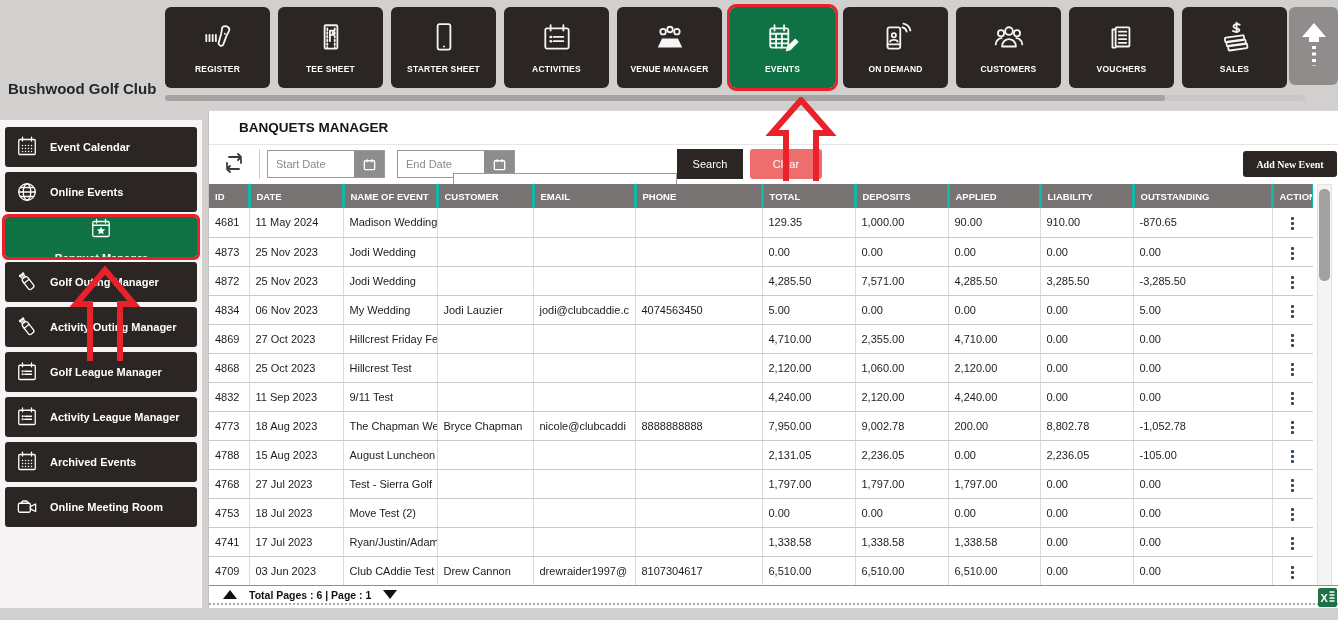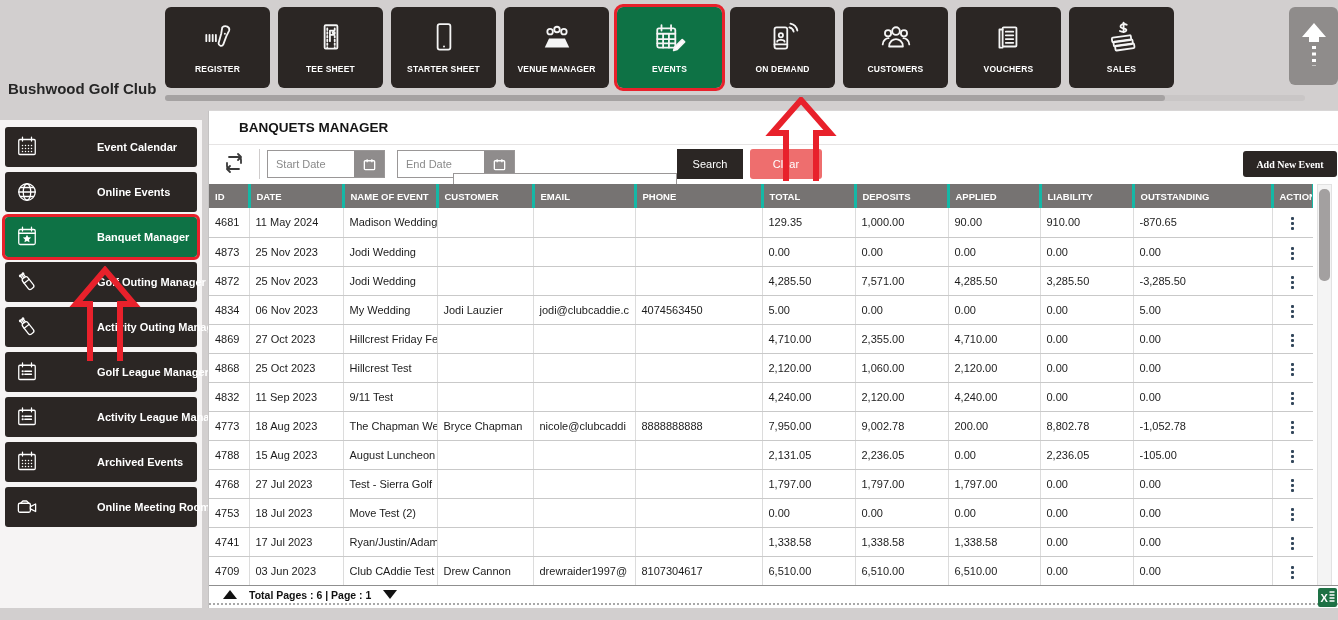--- a/index.html
+++ b/index.html
@@ -27,23 +27,23 @@
     border:none; border-radius:6px; display:flex; align-items:center; justify-content:center; cursor:pointer;}
   .hscroll-track{ position:absolute; left:165px; top:95px; width:1140px; height:6px; background:#c9c6c6; border-radius:3px;}
   .hscroll-thumb{ position:absolute; left:165px; top:95px; width:1000px; height:6px; background:#a5a2a2; border-radius:3px;}
 
   
   .sidebar{ position:absolute; left:0; top:120px; width:202px; height:488px; background:#f6f4f4;
     padding-top:7px; display:flex; flex-direction:column; gap:5px; align-items:center; }
   .sb-item{ width:192px; height:40px; background:var(--dark); border:none; border-radius:3px;
     display:flex; align-items:center; gap:11px; padding:0 10px; color:#fff; font-size:11px;
     font-weight:bold; text-align:left; cursor:pointer; flex:0 0 auto;}
-  .sb-item.active{ background:var(--green); outline:3px solid var(--red); }
+  .sb-item.active{ background:var(--green); outline:3px solid var(--red);flex-direction:column; }
   .sb-icon svg{ display:block; }
-  .sb-label{ white-space:nowrap;margin-left:47px; }
+  .sb-label{ white-space:nowrap; }
 
   .annotation-arrow{ position:absolute; z-index:30; pointer-events:none; }
 
   
   .main{ position:absolute; left:208px; top:110px; width:1130px; height:498px; background:#fff;
     border-left:1px solid #c4c2c2; border-top:1px solid #d8d6d6; }
   .page-title{ position:absolute; left:30px; top:9px; font-size:13.5px; font-weight:bold; color:#151515;}
   .filter-row{ position:absolute; left:0; top:33px; width:100%; height:38px; border-top:1px solid #e6e4e4;}
   .refresh-btn{ position:absolute; left:12px; top:6px; width:26px; height:26px; background:none; border:none; cursor:pointer;}
   .f-divider{ position:absolute; left:50px; top:4px; width:1px; height:30px; background:#cfcccc;}
@@ -112,20 +112,31 @@
       <span class="tb-label">TEE SHEET</span>
     </button>
     <button class="tb-btn">
       <span class="tb-icon">
         <svg width="34" height="34" viewBox="0 0 32 32" fill="none" stroke="currentColor" stroke-width="1.7" stroke-linecap="round" stroke-linejoin="round">
           <rect x="10" y="3" width="12" height="24" rx="2"></rect>
           <circle cx="16" cy="24" r="0.9" fill="currentColor" stroke="none"></circle>
         </svg>
       </span>
       <span class="tb-label">STARTER SHEET</span>
+    </button>
+    <button class="tb-btn">
+      <span class="tb-icon">
+        <svg width="34" height="34" viewBox="0 0 32 32" fill="none" stroke="currentColor" stroke-width="1.7" stroke-linecap="round" stroke-linejoin="round">
+          <rect x="5" y="7" width="22" height="19" rx="1.5"></rect>
+          <path d="M10 4v5 M22 4v5"></path>
+          <path d="M13 15h9 M13 19h9"></path>
+          <path d="M10 15h.5 M10 19h.5" stroke-width="2.4"></path>
+        </svg>
+      </span>
+      <span class="tb-label">ACTIVITIES</span>
     </button>
     <button class="tb-btn">
       <span class="tb-icon">
         <svg width="34" height="34" viewBox="0 0 32 32" fill="none" stroke="currentColor" stroke-width="1.7" stroke-linecap="round" stroke-linejoin="round">
           <circle cx="9.5" cy="10" r="2.6"></circle>
           <circle cx="16" cy="8" r="2.6"></circle>
           <circle cx="22.5" cy="10" r="2.6"></circle>
           <path d="M8.5 16.5 H23.5 L27.5 25 H4.5 Z" fill="currentColor" stroke="none"></path>
         </svg>
       </span>

